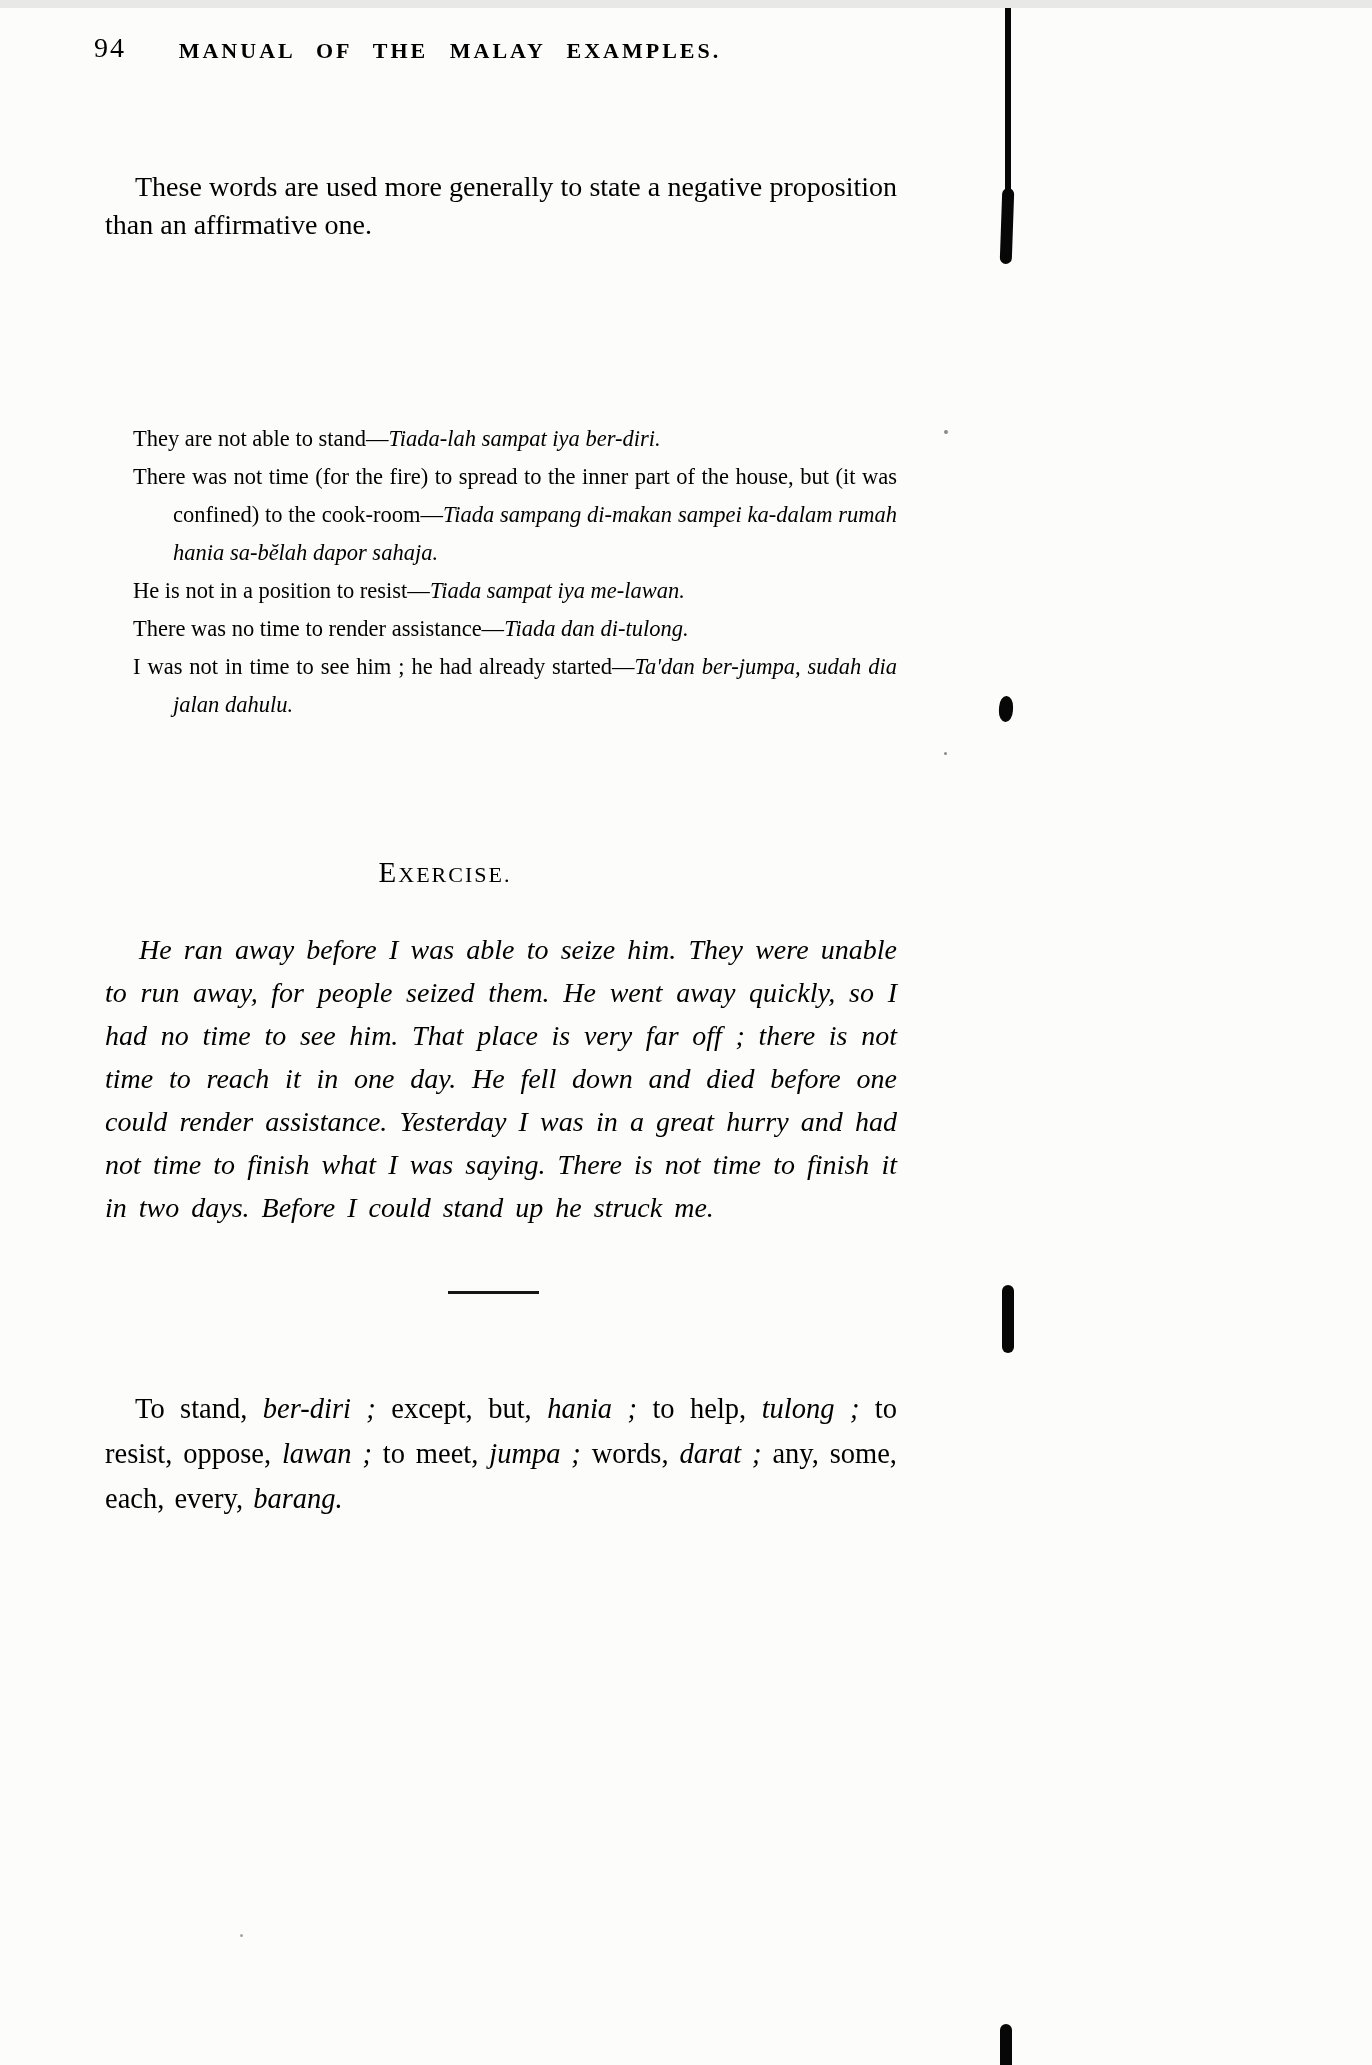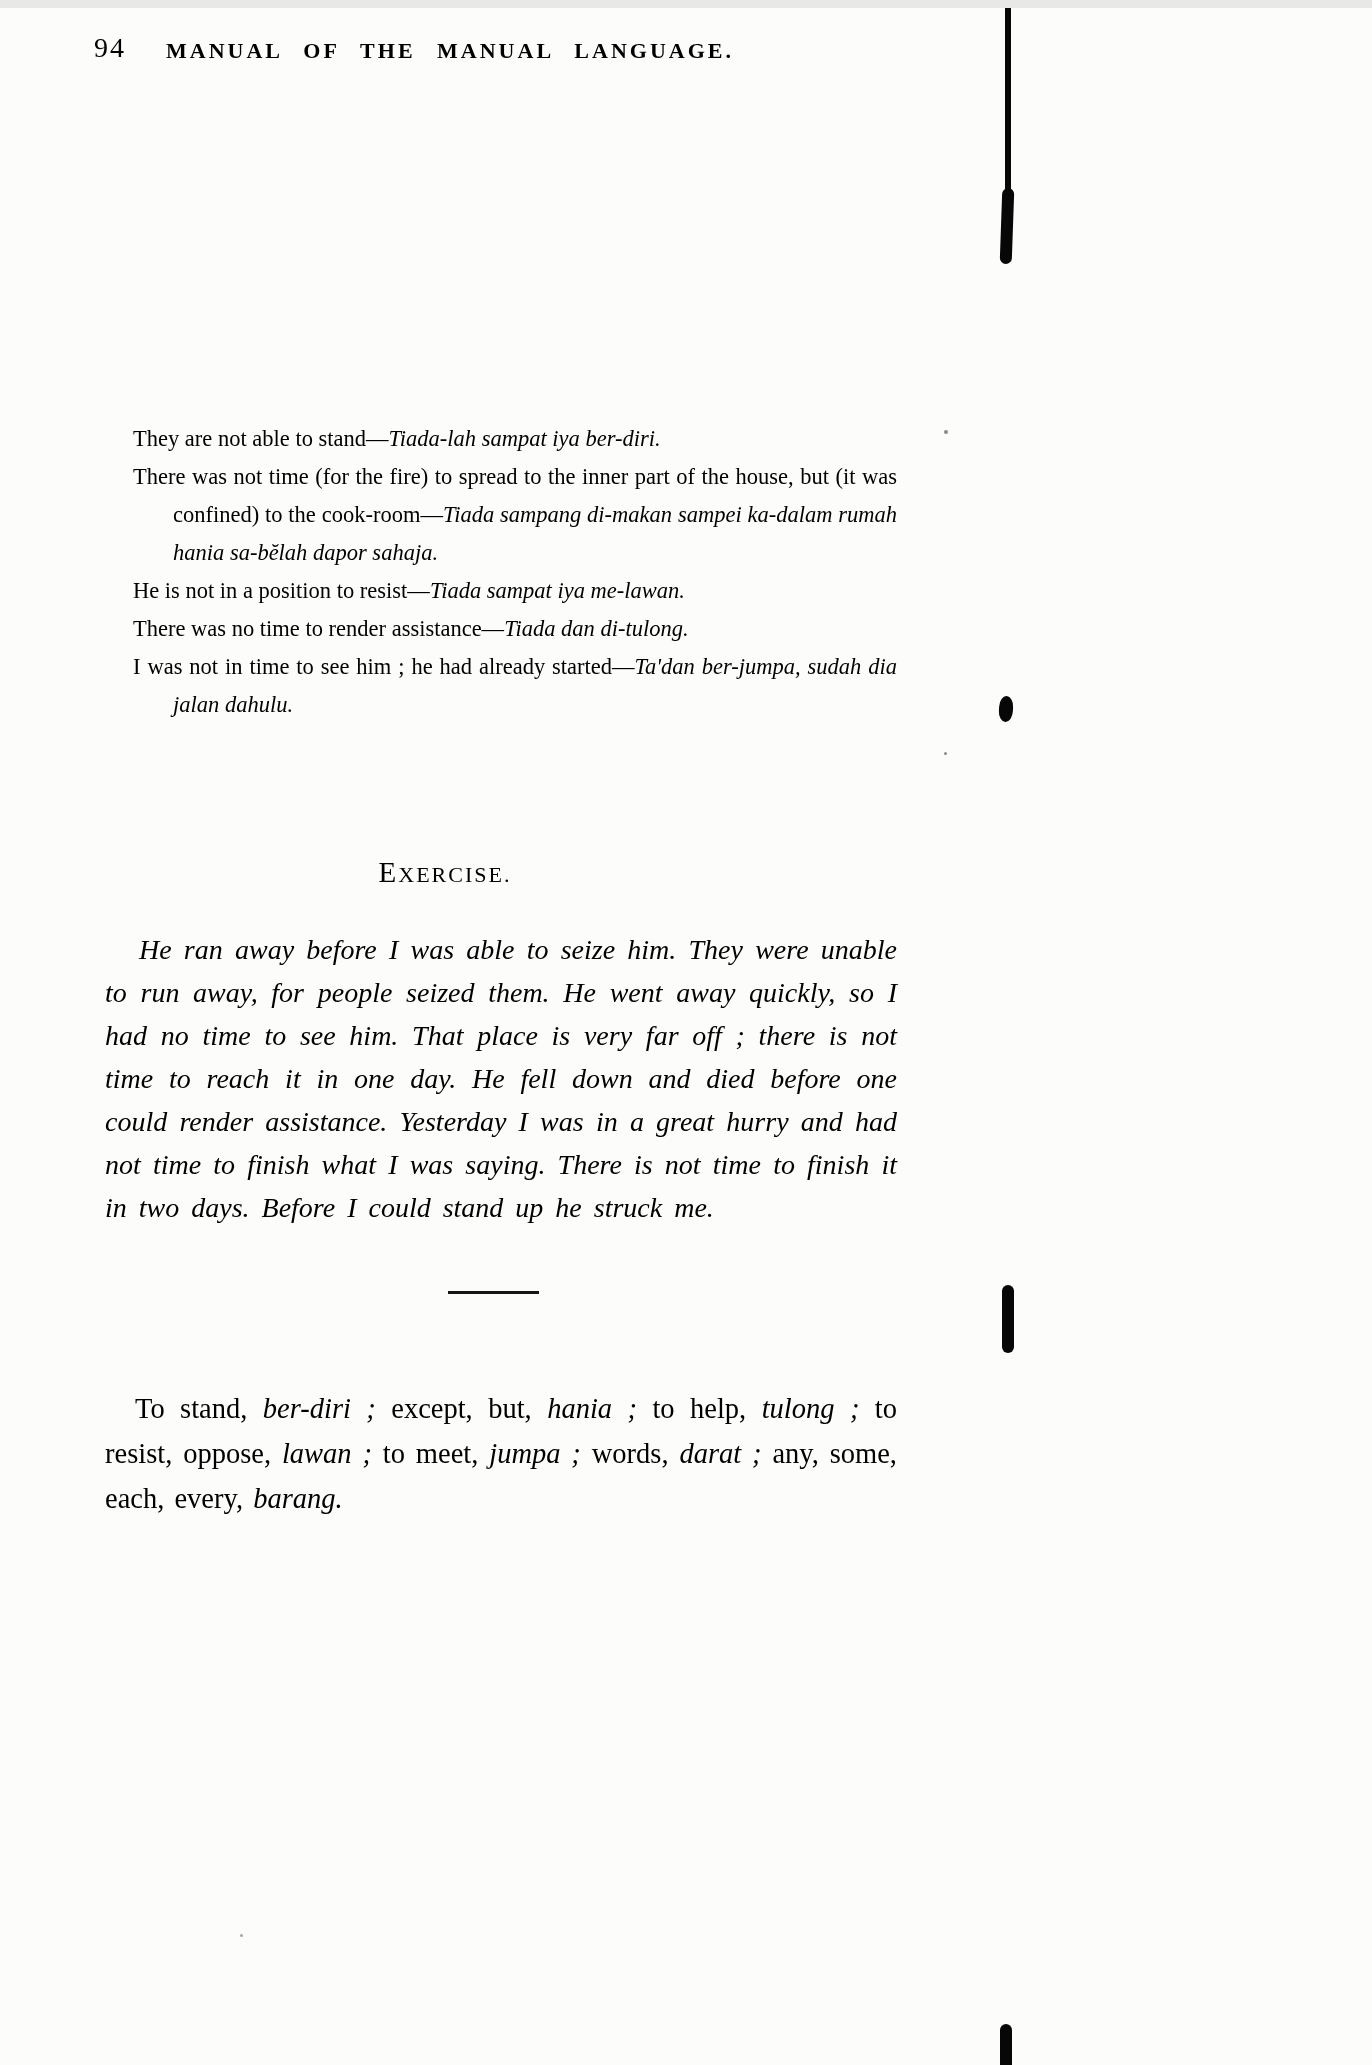--- a/index.html
+++ b/index.html
@@ -64,23 +64,24 @@
   .speck2{left:944px;top:744px;width:3px;height:3px;}
   .speck3{left:240px;top:1926px;width:3px;height:3px;background:#a5a5a0;}
 </style>
 </head>
 <body>
 
 <div class="scan">
 
   <span class="pagenum">94</span>
 
-  <div class="runhead">MANUAL OF THE MANUAL LANGUAGE.</div>
+  <div class="runhead">MANUAL OF THE MALAY EXAMPLES.</div>
 
 
+  <p class="block para p2">These words are used more generally to state a negative proposition than an affirmative one.</p>
 
 
   <div class="block examples">
     <p class="ex"><span>They are not able to stand—</span><i>Tiada-lah sampat iya ber-diri.</i></p>
     <p class="ex"><span>There was not time (for the fire) to spread to the inner part of the house, but (it was confined) to the cook-room—</span><i>Tiada sampang di-makan sampei ka-dalam rumah hania sa-bĕlah dapor sahaja.</i></p>
     <p class="ex"><span>He is not in a position to resist—</span><i>Tiada sampat iya me-lawan.</i></p>
     <p class="ex"><span>There was no time to render assistance—</span><i>Tiada dan di-tulong.</i></p>
     <p class="ex"><span>I was not in time to see him ; he had already started—</span><i>Ta'dan ber-jumpa, sudah dia jalan dahulu.</i></p>
   </div>
 

